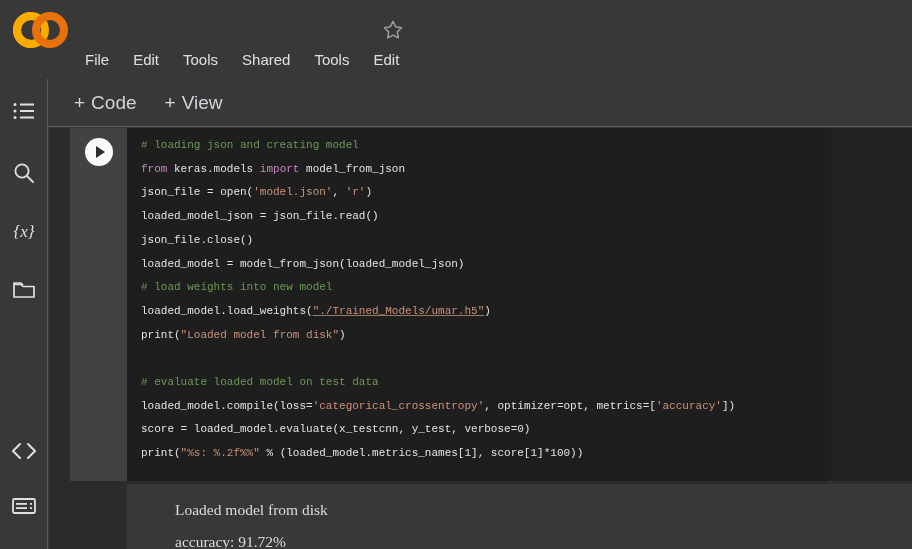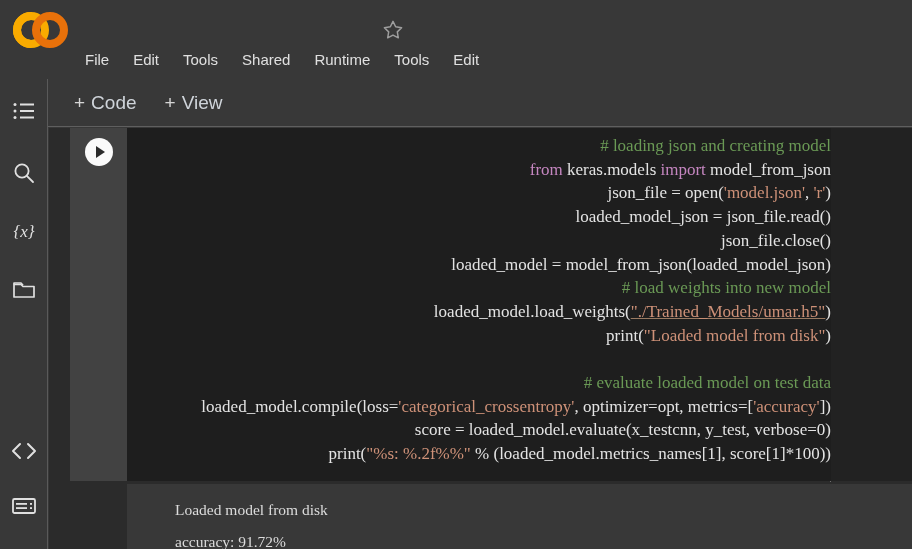--- a/index.html
+++ b/index.html
@@ -99,23 +99,23 @@
   .cell-right-border {
     position: absolute; left: 781px; top: 9px; width: 1px; height: 345px;
     background: #6f6f6f;
   }
   .cell-bg-right {
     position: absolute; left: 782px; top: 0; width: 81px; height: 353px;
     background: #222222;
   }
 
   pre.code {
-    font-family: Liberation Serif, serif;
-    font-size: 17px; line-height: 23.7px; color: #e3e3e3;
-    white-space: pre; margin: 0; padding: 0 0 0 10px; text-align: right;
+    font-family: Liberation Mono, monospace;
+    font-size: 11px; line-height: 23.7px; color: #e3e3e3;
+    white-space: pre; margin: 0; padding: 0 0 0 10px;
   }
   .tok-comment { color: #6a9955; }
   .tok-kw      { color: #c586c0; }
   .tok-str     { color: #ce9178; }
   .tok-plain   { color: #e3e3e3; }
   .tok-str-underline {
     color: #ce9178;
     text-decoration: underline;
     text-decoration-color: #9a7b63;
   }
@@ -150,21 +150,20 @@
       <svg width="22" height="22" viewBox="0 0 24 24">
         <path d="M12 2.6 l2.9 5.9 6.5 .95 -4.7 4.6 1.1 6.5 -5.8 -3.05 -5.8 3.05 1.1 -6.5 -4.7 -4.6 6.5 -.95 Z" fill="none" stroke="#9e9e9e" stroke-width="1.6" stroke-linejoin="round"></path>
       </svg>
     </div>
 
     <div class="menubar">
       <span class="menu-item">File</span>
       <span class="menu-item">Edit</span>
       <span class="menu-item">Tools</span>
       <span class="menu-item">Shared</span>
-      <span class="menu-item">Runtime</span>
       <span class="menu-item">Tools</span>
       <span class="menu-item">Edit</span>
       <span class="saved-status">All changes saved</span>
     </div>
   </div>
 
   <div class="toolbar">
     <div class="addcell">
       <span class="plus">+</span>
       <span class="lbl">Code</span>

